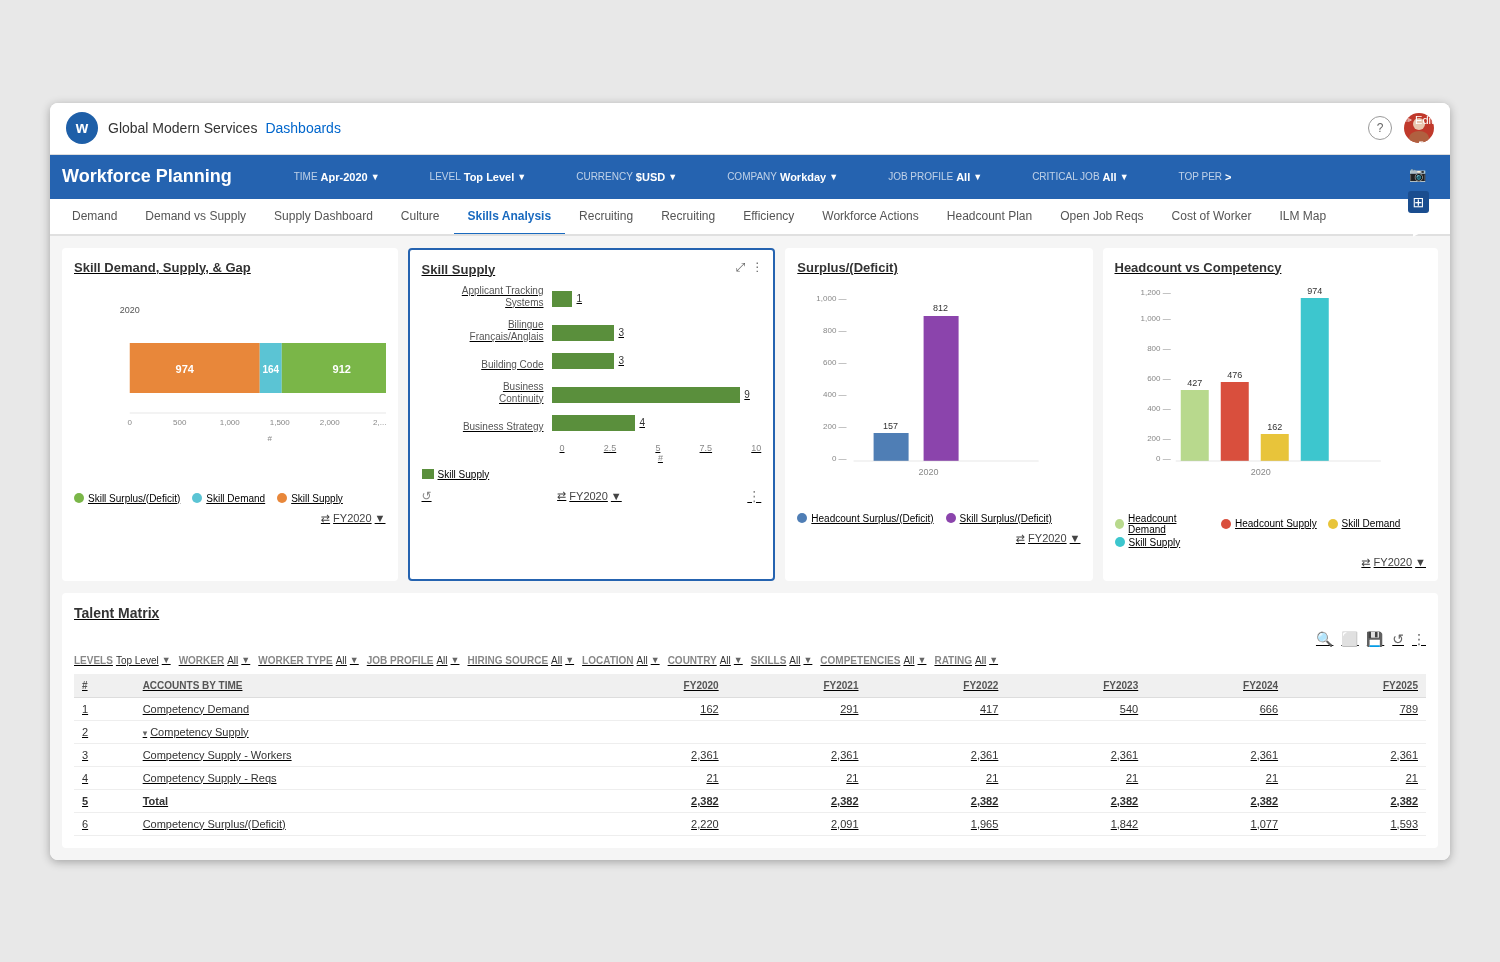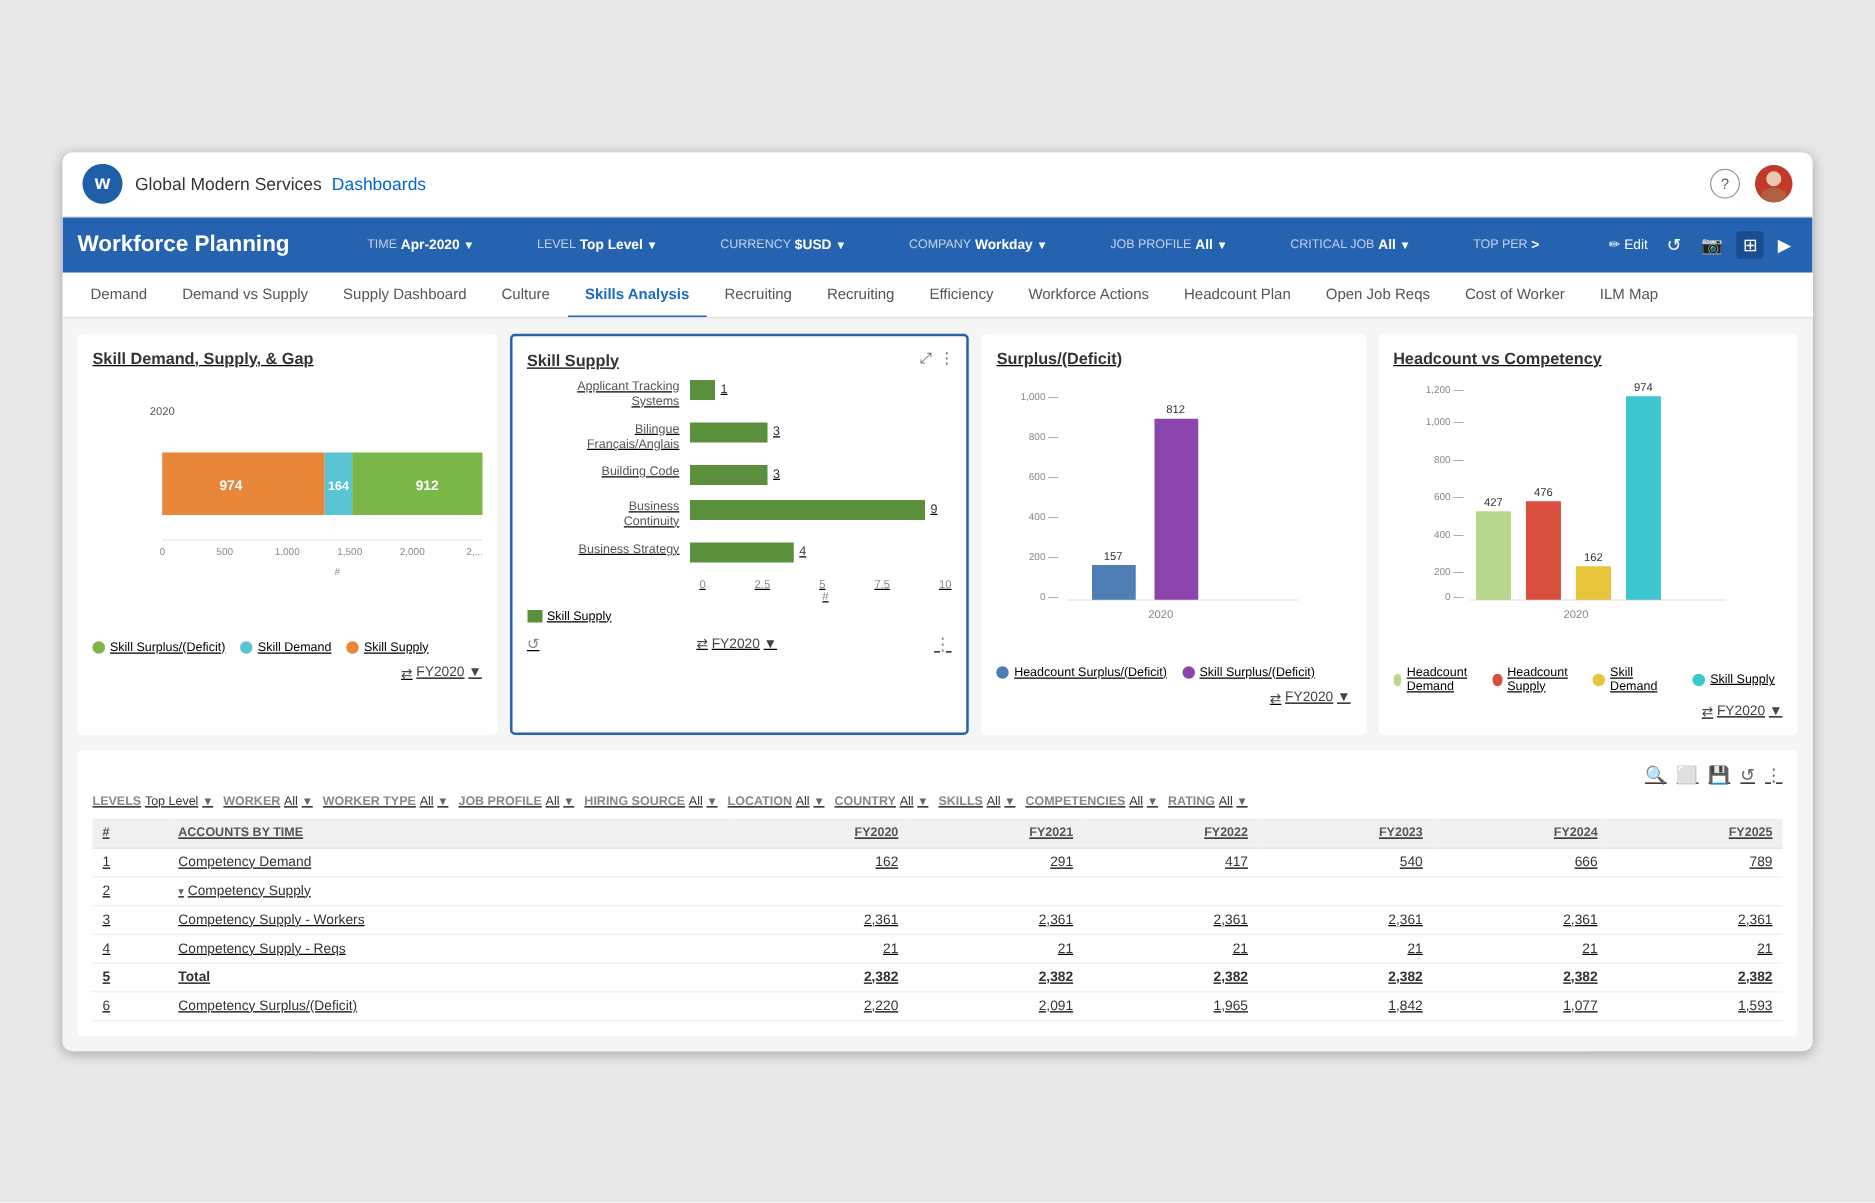--- a/index.html
+++ b/index.html
@@ -16,21 +16,21 @@
     .help-icon { width: 24px; height: 24px; border: 1.5px solid #999; border-radius: 50%; display: flex; align-items: center; justify-content: center; color: #666; font-size: 12px; cursor: pointer; }
     .avatar { width: 30px; height: 30px; border-radius: 50%; background: #c0392b; overflow: hidden; display: flex; align-items: center; justify-content: center; color: white; font-size: 12px; }
 
     
     .header-bar { background: #2563b0; display: flex; align-items: center; padding: 0 12px; height: 44px; gap: 10px; }
     .header-title { color: white; font-size: 18px; font-weight: bold; margin-right: 12px; white-space: nowrap; }
     .filter-item { display: flex; align-items: center; color: white; font-size: 11px; gap: 3px; cursor: pointer; white-space: nowrap; margin-left: 40px; }
     .filter-label { color: rgba(255,255,255,0.7); font-size: 10px; }
     .filter-value { color: white; font-weight: bold; font-size: 11px; }
     .filter-arrow { color: white; font-size: 9px; }
-    .header-actions { margin-left: auto; display: flex; align-items: center; gap: 6px; }
+    .header-actions { margin-left: auto; display: flex; align-items: center; gap: 6px; flex-direction: column; }
     .header-btn { color: white; font-size: 11px; cursor: pointer; padding: 2px 4px; display: flex; align-items: center; gap: 3px; }
     .header-icon-btn { color: white; font-size: 14px; cursor: pointer; padding: 3px 5px; border-radius: 3px; }
     .header-icon-btn.active { background: #1a4d8f; }
 
     
     .nav-tabs { background: white; display: flex; border-bottom: 2px solid #e0e0e0; padding: 0 8px; overflow-x: auto; }
     .nav-tab { padding: 10px 14px; font-size: 12px; color: #555; cursor: pointer; white-space: nowrap; border-bottom: 3px solid transparent; margin-bottom: -2px; }
     .nav-tab.active { color: #1a6abf; border-bottom-color: #1a6abf; font-weight: 600; }
 
     
@@ -50,21 +50,21 @@
     .fy-selector { display: flex; align-items: center; gap: 3px; cursor: pointer; font-size: 11px; color: #444; }
 
     
     .legend { display: flex; gap: 12px; flex-wrap: wrap; margin-top: 6px; font-size: 10px; }
     .legend-item { display: flex; align-items: center; gap: 4px; }
     .legend-dot { width: 10px; height: 10px; border-radius: 50%; }
     .legend-rect { width: 12px; height: 10px; }
 
     
     .skill-bars { margin-top: 4px; }
-    .skill-row { display: flex; align-items: flex-start; margin-bottom: 10px; }
+    .skill-row { display: flex; align-items: flex-end; margin-bottom: 10px; }
     .skill-label { width: 130px; font-size: 10px; text-align: right; padding-right: 8px; color: #555; line-height: 1.2; }
     .skill-bar-container { flex: 1; position: relative; height: 18px; }
     .skill-bar { height: 100%; background: #5a8f3c; display: flex; align-items: center; }
     .skill-bar-value { font-size: 10px; color: #333; margin-left: 4px; }
 
     
     .talent-section { background: white; border-radius: 4px; padding: 12px; }
     .talent-title { font-size: 14px; font-weight: 600; color: #333; margin-bottom: 10px; }
     .talent-toolbar { display: flex; justify-content: flex-end; align-items: center; gap: 8px; margin-bottom: 8px; }
     .talent-icon { font-size: 14px; color: #666; cursor: pointer; }
@@ -368,21 +368,21 @@
           <rect x="120" y="151" width="28" height="27" fill="#e8c43a"></rect>
           <text x="134" y="147" font-size="9" fill="#333" text-anchor="middle">162</text>
 
           <rect x="160" y="15" width="28" height="163" fill="#3dc6ce"></rect>
           <text x="174" y="11" font-size="9" fill="#333" text-anchor="middle">974</text>
 
           <line x1="35" y1="178" x2="240" y2="178" stroke="#ccc" stroke-width="0.5"></line>
 
           <text x="120" y="192" font-size="9" fill="#888" text-anchor="middle">2020</text>
         </svg>
-        <div class="legend" style="display:grid;grid-template-columns:1fr 1fr 1fr 1fr;gap:2px 8px;">
+        <div class="legend" style="display:grid;grid-template-columns:1fr 1fr 1fr;gap:2px 8px;">
           <div class="legend-item">
             <div class="legend-dot" style="background:#b8d98d;"></div>
             <span>Headcount Demand</span>
           </div>
           <div class="legend-item">
             <div class="legend-dot" style="background:#d94f3d;"></div>
             <span>Headcount Supply</span>
           </div>
           <div class="legend-item">
             <div class="legend-dot" style="background:#e8c43a;"></div>
@@ -399,20 +399,21 @@
             <span>⇄</span> 
               <span>FY2020</span> 
               <span>▼</span>
           </div>
         </div>
       </div>
 
     </div>
 
     <div class="talent-section">
+      <div class="talent-title">Talent Matrix</div>
 
       <div class="talent-toolbar">
         <span class="talent-icon">🔍</span>
         <span class="talent-icon">⬜</span>
         <span class="talent-icon">💾</span>
         <span class="talent-icon">↺</span>
         <span class="talent-icon">⋮</span>
       </div>
 
       <div class="filters-row">

